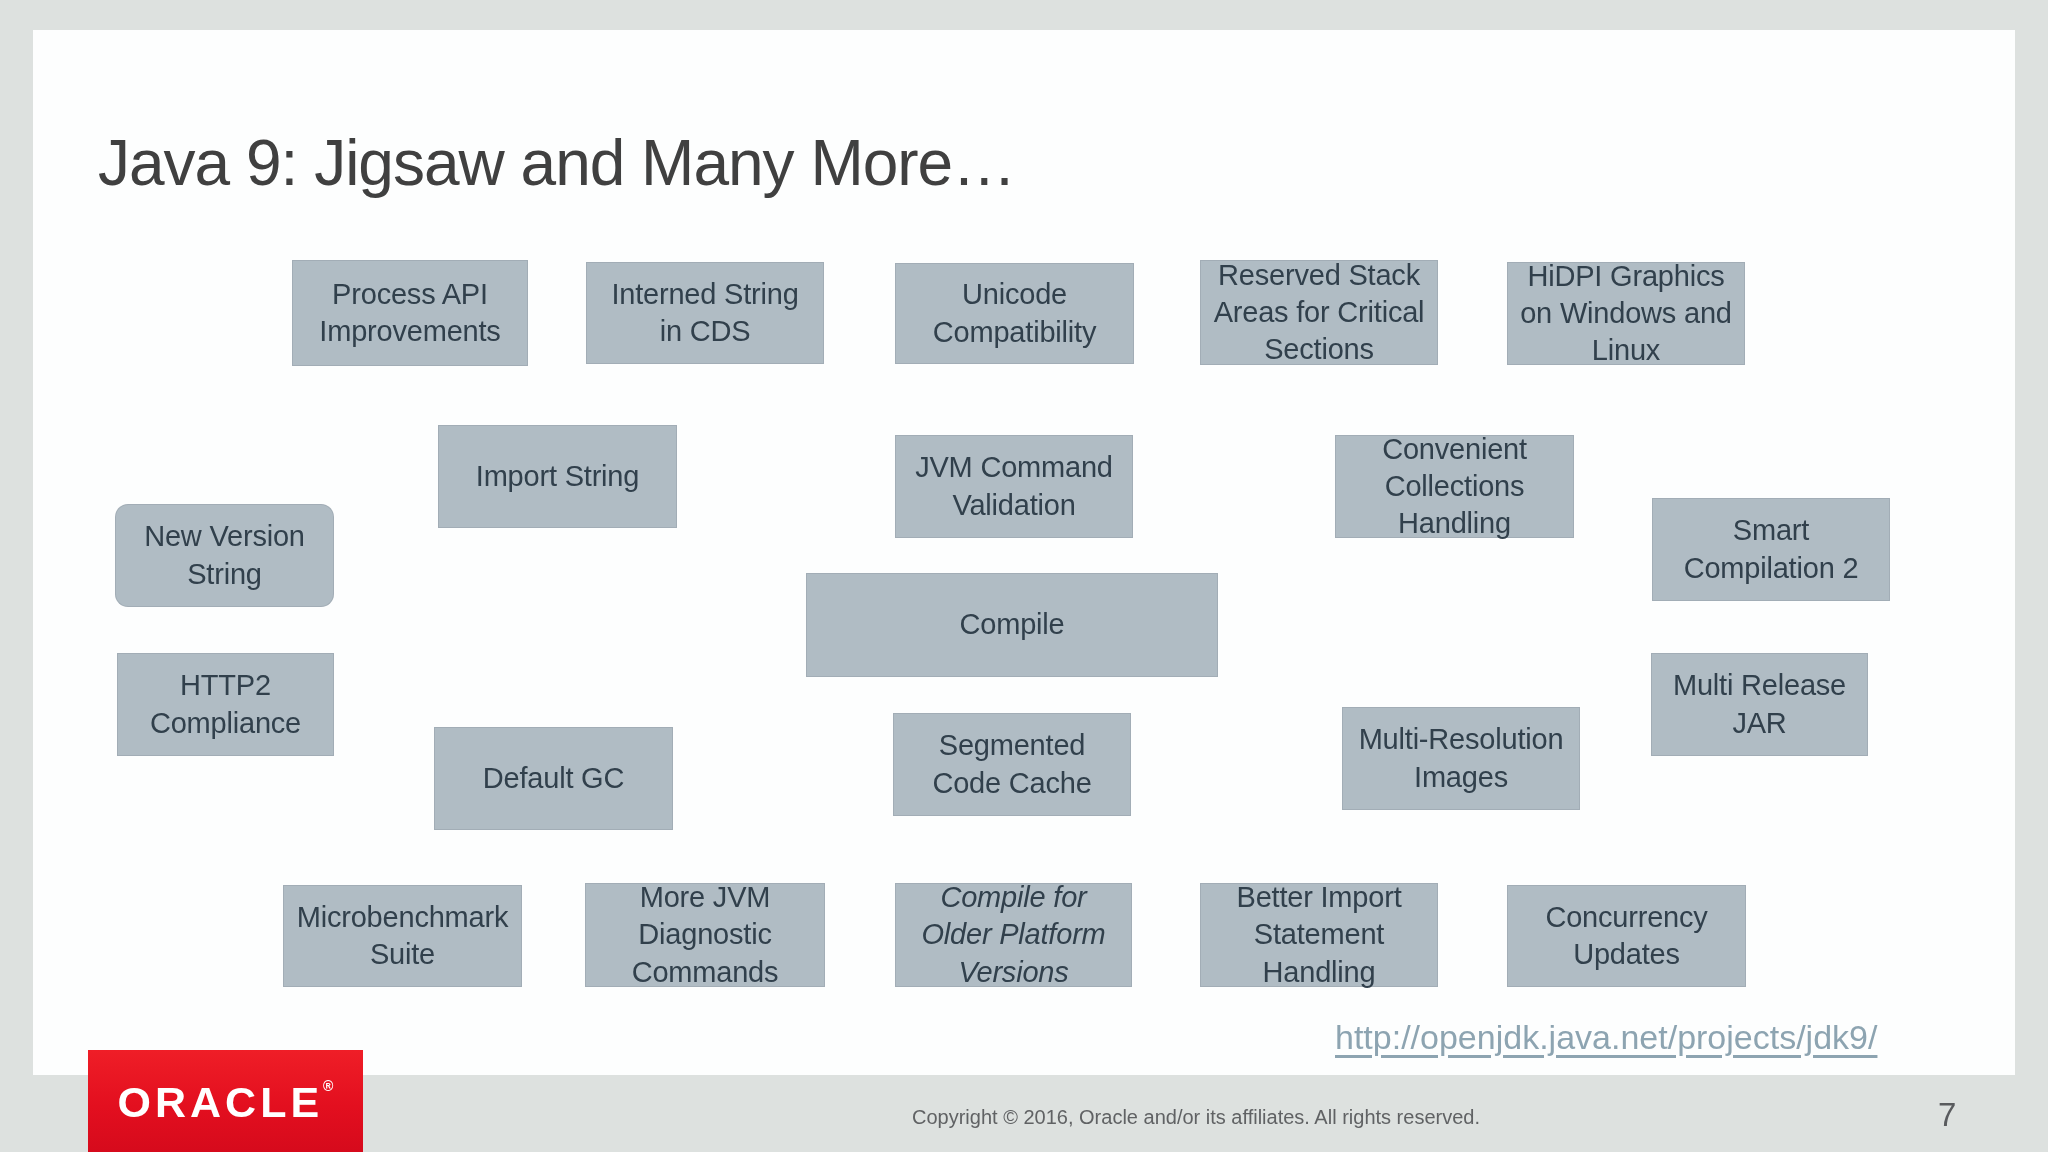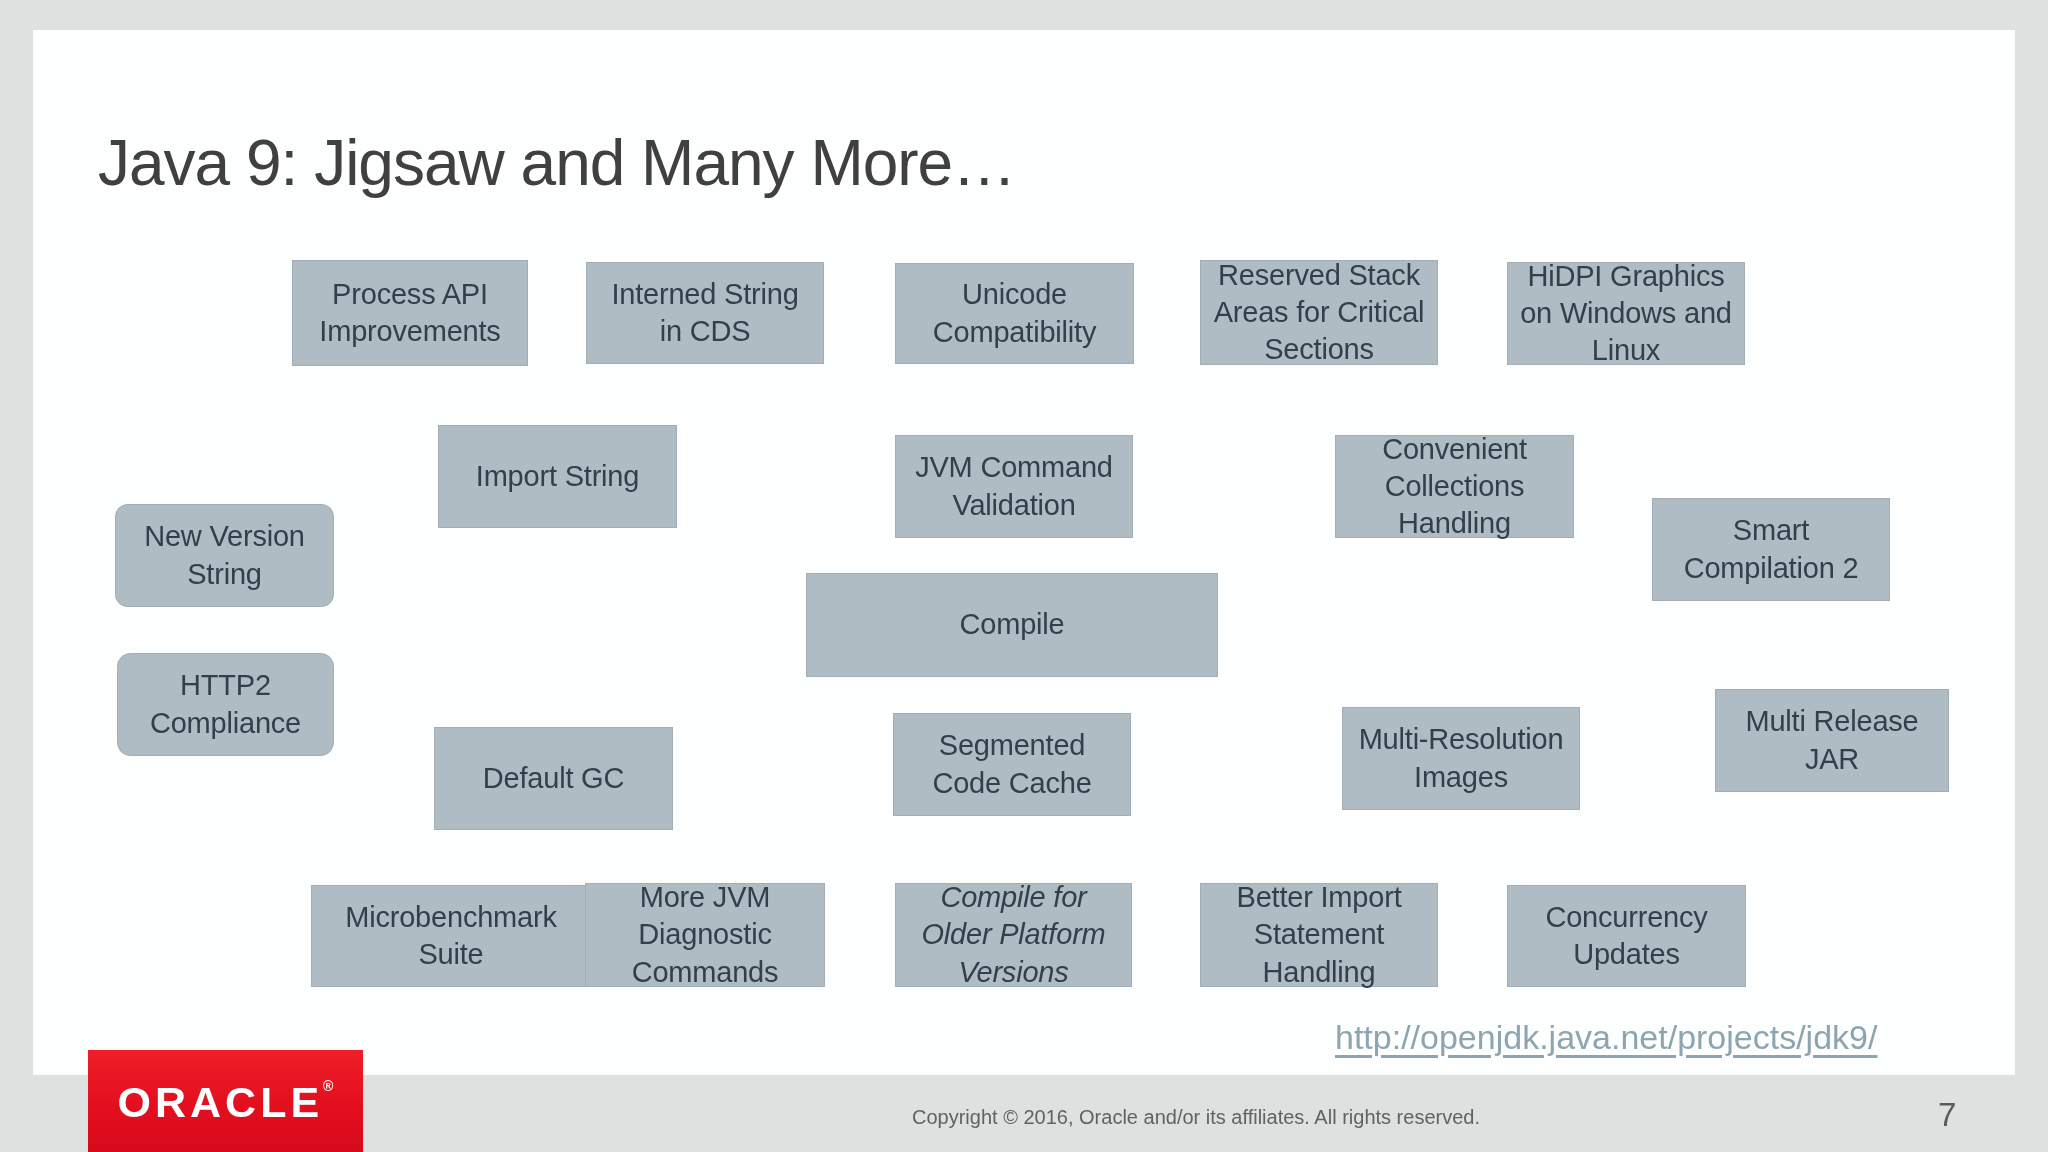--- a/index.html
+++ b/index.html
@@ -118,39 +118,39 @@
     </div>
     <div class="feature" style="left: 1335px; top: 435px; width: 239px; height: 103px;">
       <span>Convenient Collections Handling</span>
     </div>
     <div class="feature" style="left: 1652px; top: 498px; width: 238px; height: 103px;">
       <span>Smart Compilation 2</span>
     </div>
     <div class="feature" style="left: 115px; top: 504px; width: 219px; height: 103px; border-radius: 13px;">
       <span>New Version String</span>
     </div>
-    <div class="feature" style="left: 117px; top: 653px; width: 217px; height: 103px; border-radius: 14px;">
+    <div class="feature" style="left: 117px; top: 653px; width: 217px; height: 103px;">
       <span>HTTP2 Compliance</span>
     </div>
     <div class="feature" style="left: 806px; top: 573px; width: 412px; height: 104px;">
       <span>Compile</span>
     </div>
     <div class="feature" style="left: 893px; top: 713px; width: 238px; height: 103px;">
       <span>Segmented Code Cache</span>
     </div>
     <div class="feature" style="left: 434px; top: 727px; width: 239px; height: 103px;">
       <span>Default GC</span>
     </div>
     <div class="feature" style="left: 1342px; top: 707px; width: 238px; height: 103px;">
       <span>Multi-Resolution Images</span>
     </div>
-    <div class="feature" style="left: 1715px; top: 653px; width: 234px; height: 103px; margin-top: 36px;">
+    <div class="feature" style="left: 1651px; top: 653px; width: 217px; height: 103px;">
       <span>Multi Release JAR</span>
     </div>
-    <div class="feature" style="left: 283px; top: 885px; width: 280px; height: 102px; margin-left: 28px;">
+    <div class="feature" style="left: 283px; top: 885px; width: 239px; height: 102px;">
       <span>Microbenchmark Suite</span>
     </div>
     <div class="feature" style="left: 585px; top: 883px; width: 240px; height: 104px;">
       <span>More JVM Diagnostic Commands</span>
     </div>
     <div class="feature" style="left: 895px; top: 883px; width: 237px; height: 104px; font-style: italic;">
       <span>Compile for Older Platform Versions</span>
     </div>
     <div class="feature" style="left: 1200px; top: 883px; width: 238px; height: 104px;">
       <span>Better Import Statement Handling</span>

